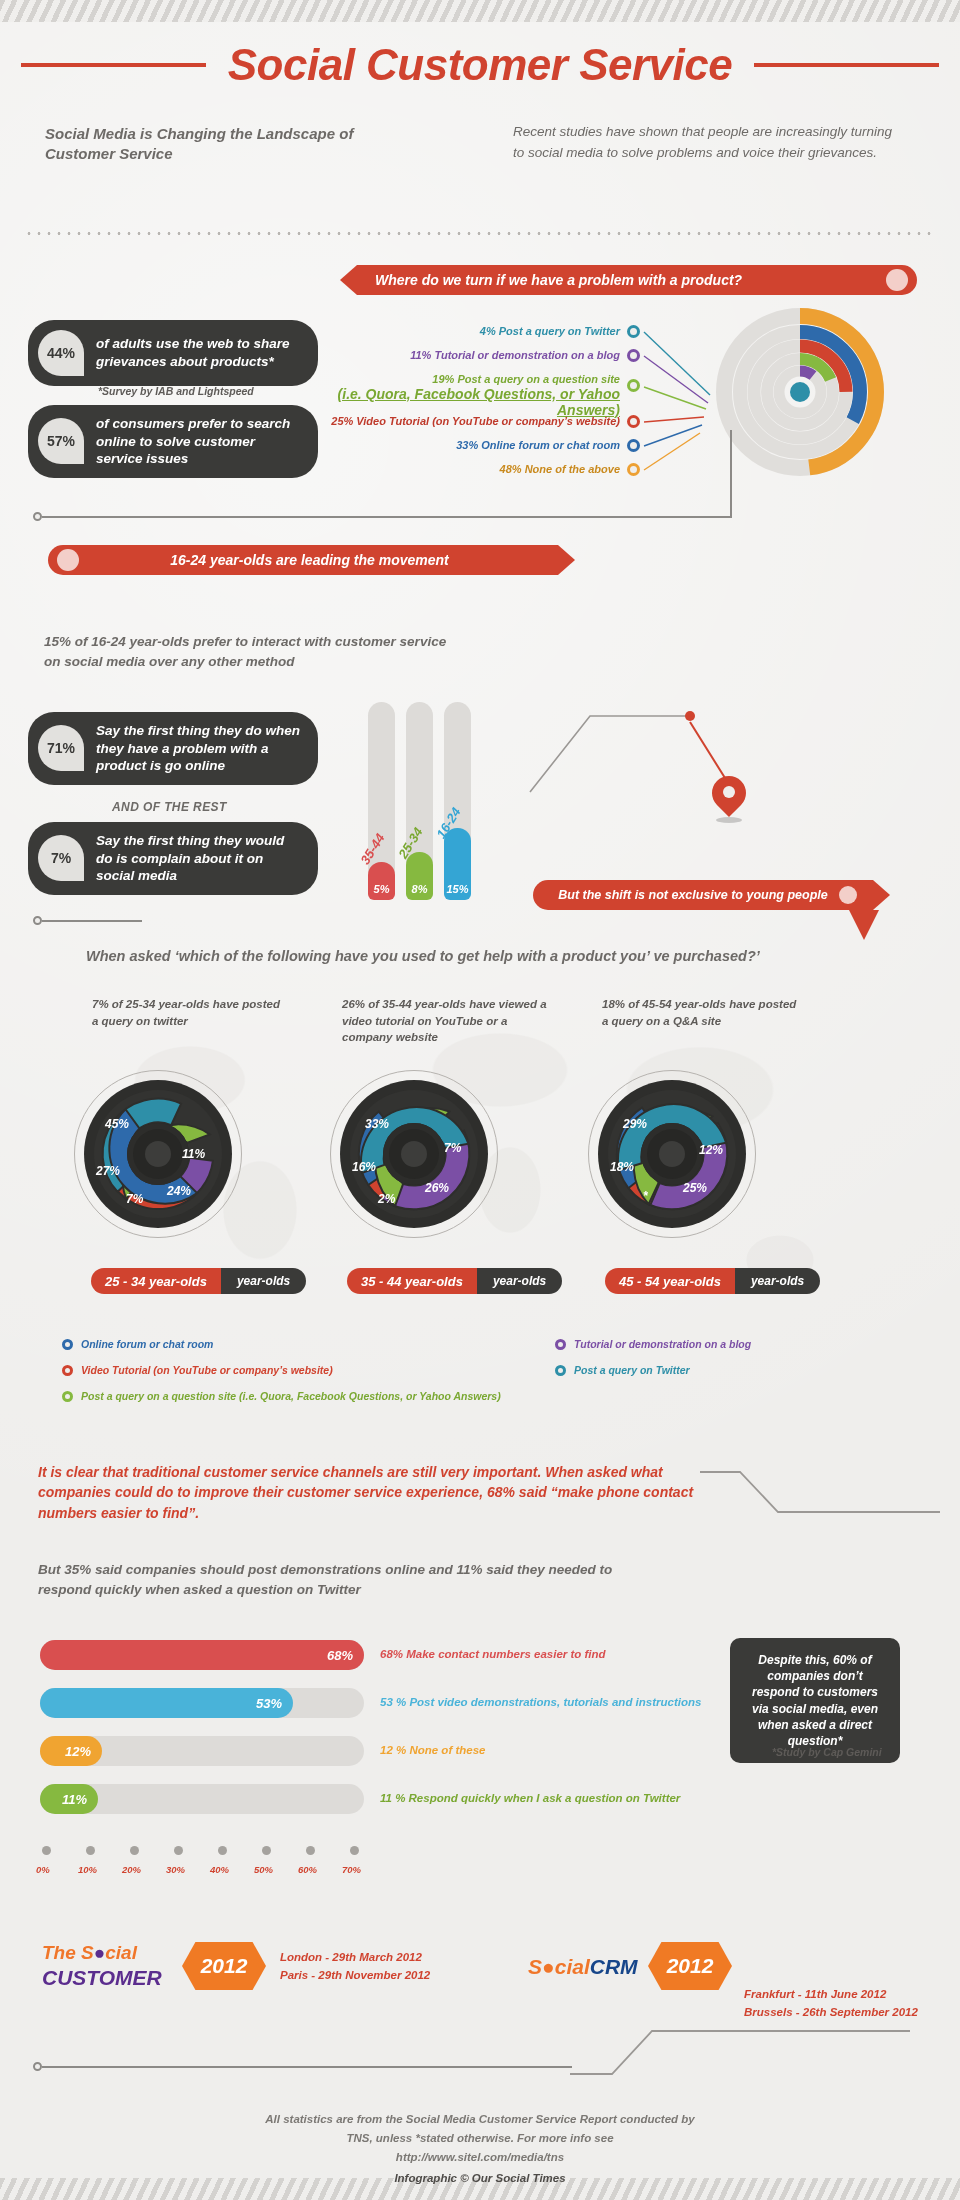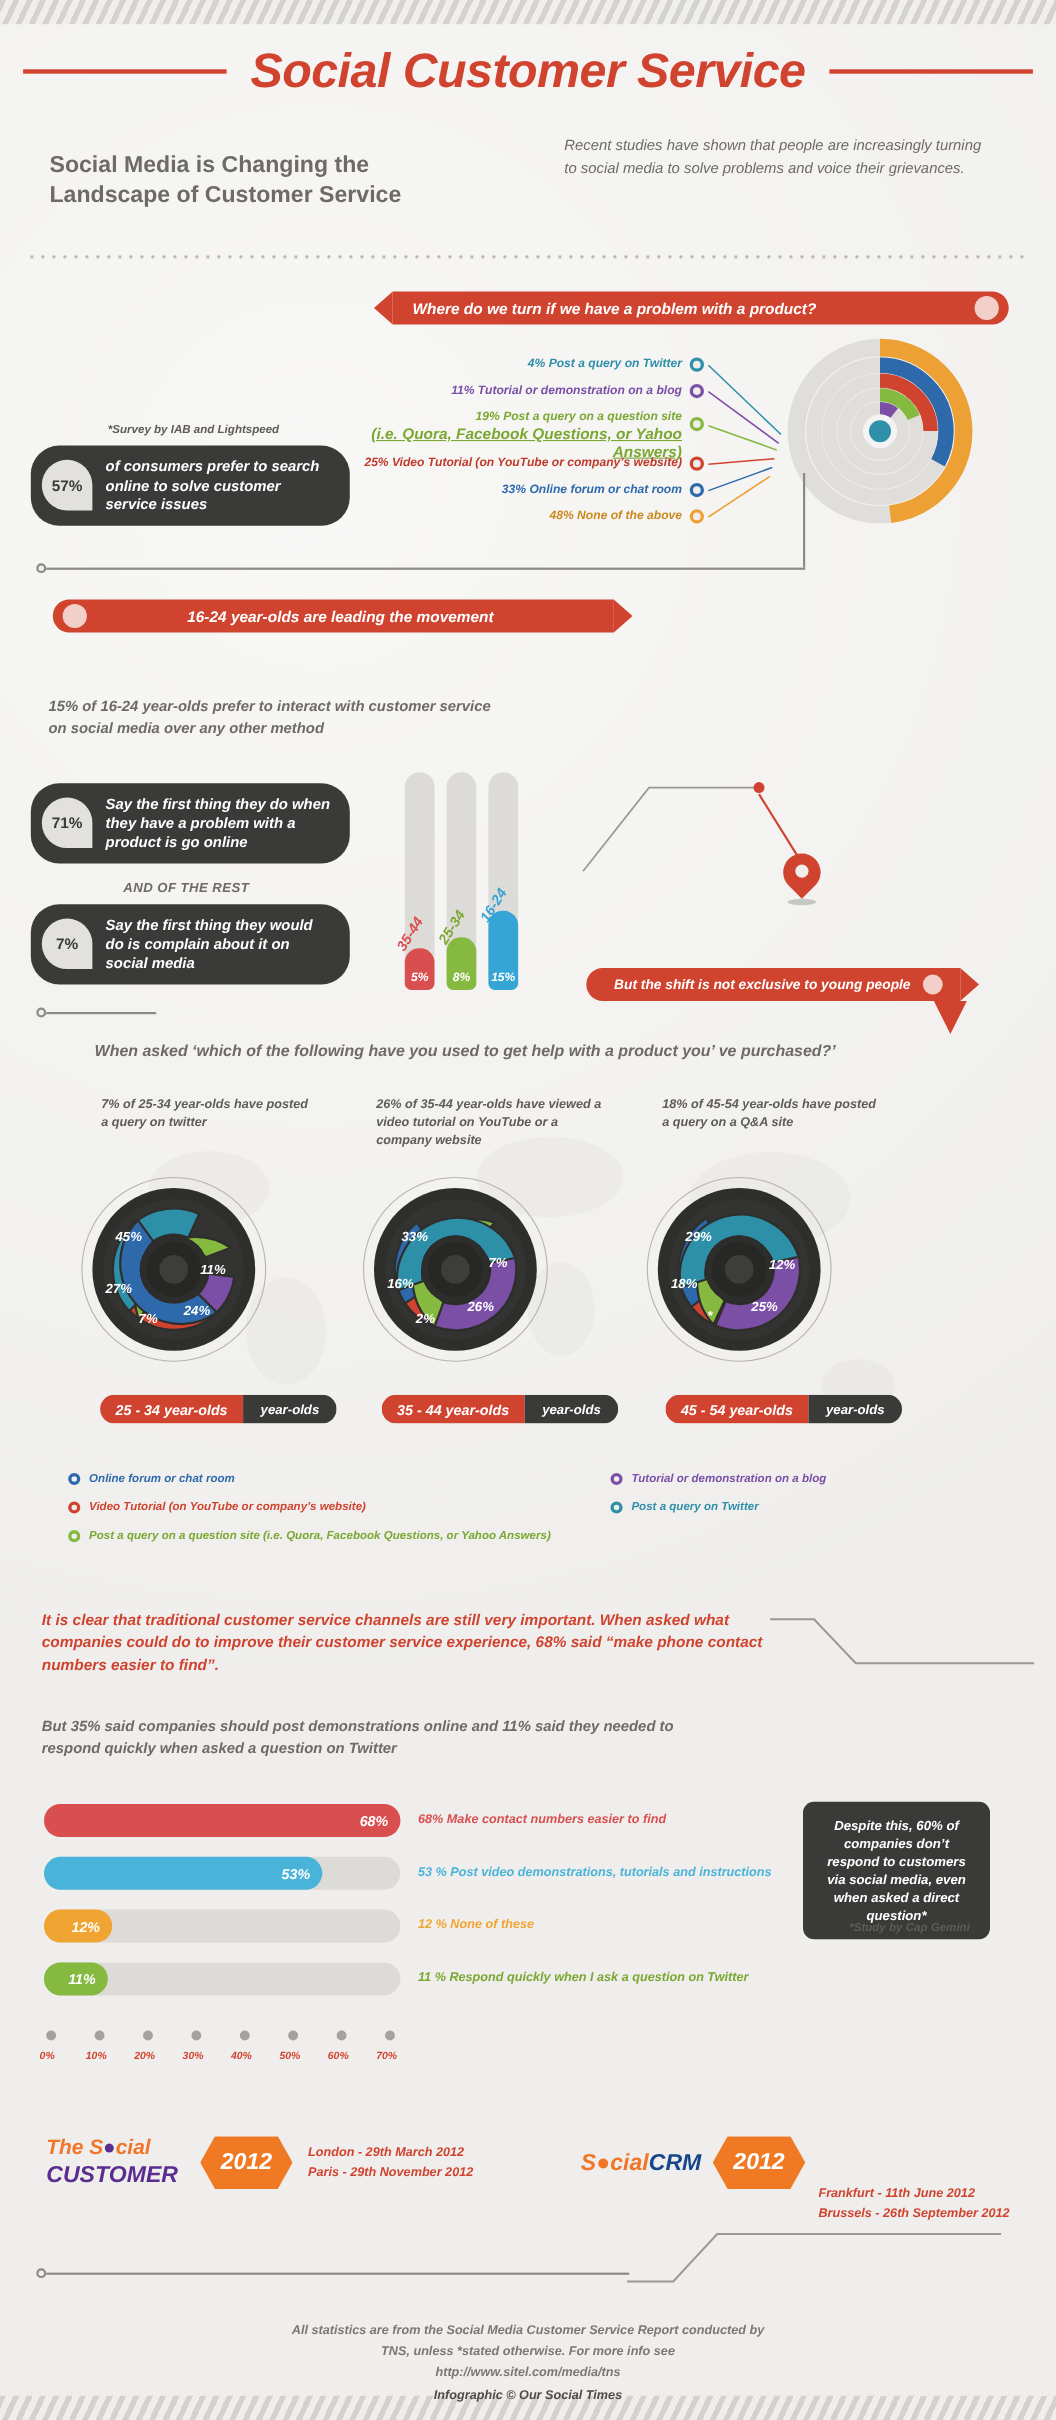--- a/index.html
+++ b/index.html
@@ -22,21 +22,21 @@
   .hatch.top { top:0; }
   .hatch.bottom { bottom:0; }
 
   
   .title-row { position:absolute; top:34px; left:0; width:960px; height:62px; display:flex; align-items:center; justify-content:center; }
   .title-rule { height:4px; background:#d0432f; flex:0 0 auto; }
   .title-rule.l { width:185px; margin-right:22px; }
   .title-rule.r { width:185px; margin-left:22px; }
   .main-title { font-size:44px; font-weight:bold; font-style:italic; color:#d0432f; letter-spacing:-.5px; white-space:nowrap; }
 
-  .sub-left { position:absolute; top:136px; left:45px; width:330px; font-size:21px; font-weight:bold; color:#6d6a67; line-height:1.35; }
+  .sub-left { position:absolute; top:124px; left:45px; width:330px; font-size:15px; font-weight:bold; font-style:italic; color:#6d6a67; line-height:1.35; }
   .sub-right { position:absolute; top:122px; left:513px; width:390px; font-size:13.5px; font-style:italic; color:#6d6a67; line-height:1.55; }
 
   .dotted-sep { position:absolute; left:24px; top:232px; width:912px; height:3px;
     background-image: radial-gradient(circle, #b9b6b2 1.3px, transparent 1.6px);
     background-size: 10px 3px; background-repeat: repeat-x; }
 
   
   .banner { position:absolute; background:#d0432f; color:#fff; font-style:italic; font-weight:bold; display:flex; align-items:center; }
   .banner .txt { white-space:nowrap; }
   .banner .dot { width:22px; height:22px; border-radius:50%; background:#f3cfc9; flex:0 0 auto; }
@@ -141,20 +141,24 @@
   <div class="sub-left">Social Media is Changing the Landscape of Customer Service</div>
   <div class="sub-right">Recent studies have shown that people are increasingly turning to social media to solve problems and voice their grievances.</div>
 
   <div class="dotted-sep"></div>
 
   <div class="banner banner-l" style="left:357px; top:265px; width:560px; border-radius:0 15px 15px 0; padding:0 9px 0 18px; justify-content:space-between;">
     <span class="txt" style="font-size:14px;">Where do we turn if we have a problem with a product?</span>
     <span class="dot"></span>
   </div>
 
+  <div class="pill" style="left:28px; top:320px; width:290px;">
+    <div class="badge">44%</div>
+    <div class="ptxt">of adults use the web to share grievances about products*</div>
+  </div>
   <div class="note" style="left:98px; top:385px;">*Survey by IAB and Lightspeed</div>
 
   <div class="pill" style="left:28px; top:405px; width:290px;">
     <div class="badge">57%</div>
     <div class="ptxt">of consumers prefer to search online to solve customer service issues</div>
   </div>
 
   <div style="position:absolute; left:330px; top:325px; width:310px;">
     <div class="tl-item" style="top:0;">
       <span class="lbl" style="color:#2e8fa8;">4% Post a query on Twitter</span>

